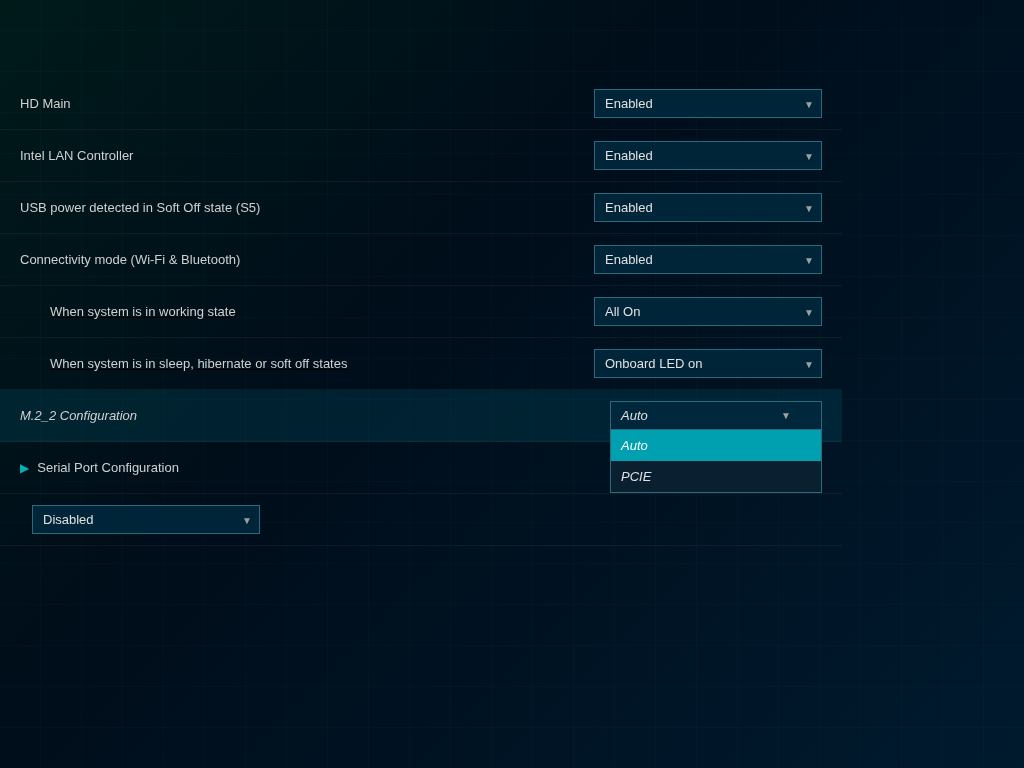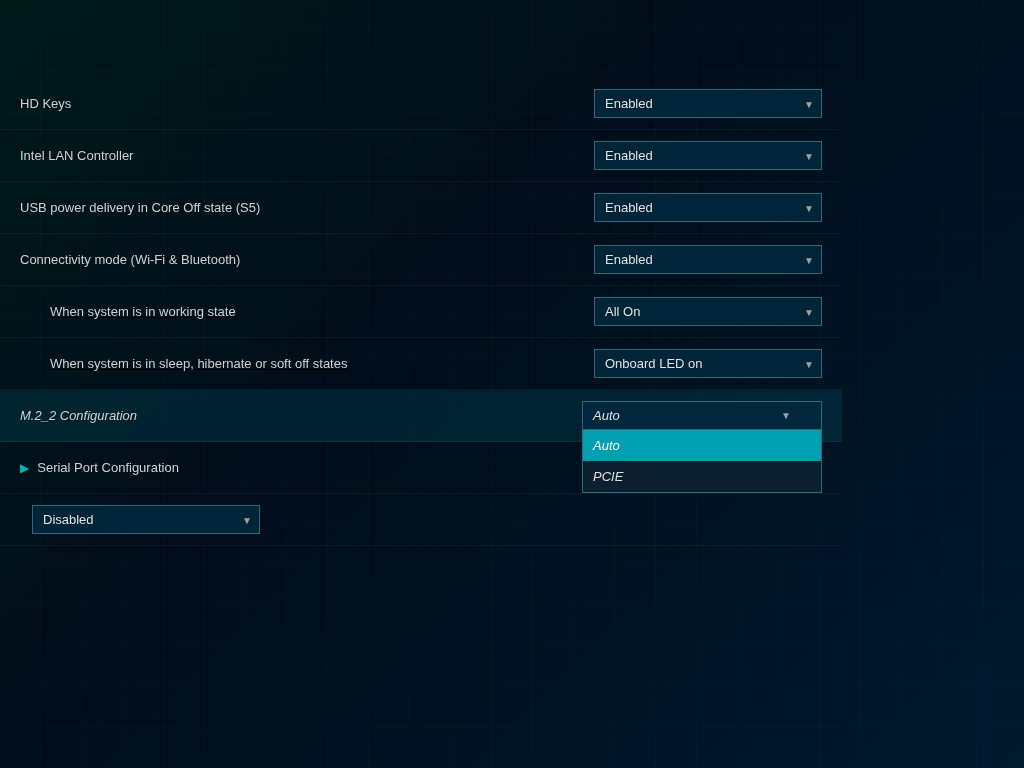--- a/index.html
+++ b/index.html
@@ -190,21 +190,21 @@
       right: 8px;
       top: 50%;
       transform: translateY(-50%);
       color: #a0a0a0;
       pointer-events: none;
       font-size: 10px;
     }
 
     
     .dropdown-open-container {
-      width: 240px;
+      width: 212px;
       position: relative;
     }
     .dropdown-open-trigger {
       width: 100%;
       background: rgba(0,40,60,0.9);
       border: 1px solid #2a6a7a;
       color: #e0e0e0;
       font-size: 13px;
       padding: 6px 30px 6px 10px;
       position: relative;
@@ -387,21 +387,21 @@
     <div class="nav-item">Boot</div>
     <div class="nav-item">Tool</div>
     <div class="nav-item">Exit</div>
   </div>
 
   <div class="content-area">
 
     <div class="main-content">
 
       <div class="settings-row">
-        <span class="setting-label">HD Keys</span>
+        <span class="setting-label">HD Main</span>
         <div class="dropdown-wrapper">
           <select class="dropdown-select">
             <option>Enabled</option>
             <option>Disabled</option>
           </select>
           <span class="dropdown-arrow">▼</span>
         </div>
       </div>
 
       <div class="settings-row">
@@ -409,21 +409,21 @@
         <div class="dropdown-wrapper">
           <select class="dropdown-select">
             <option>Enabled</option>
             <option>Disabled</option>
           </select>
           <span class="dropdown-arrow">▼</span>
         </div>
       </div>
 
       <div class="settings-row">
-        <span class="setting-label">USB power delivery in Core Off state (S5)</span>
+        <span class="setting-label">USB power detected in Soft Off state (S5)</span>
         <div class="dropdown-wrapper">
           <select class="dropdown-select">
             <option>Enabled</option>
             <option>Disabled</option>
           </select>
           <span class="dropdown-arrow">▼</span>
         </div>
       </div>
 
       <div class="settings-row">

